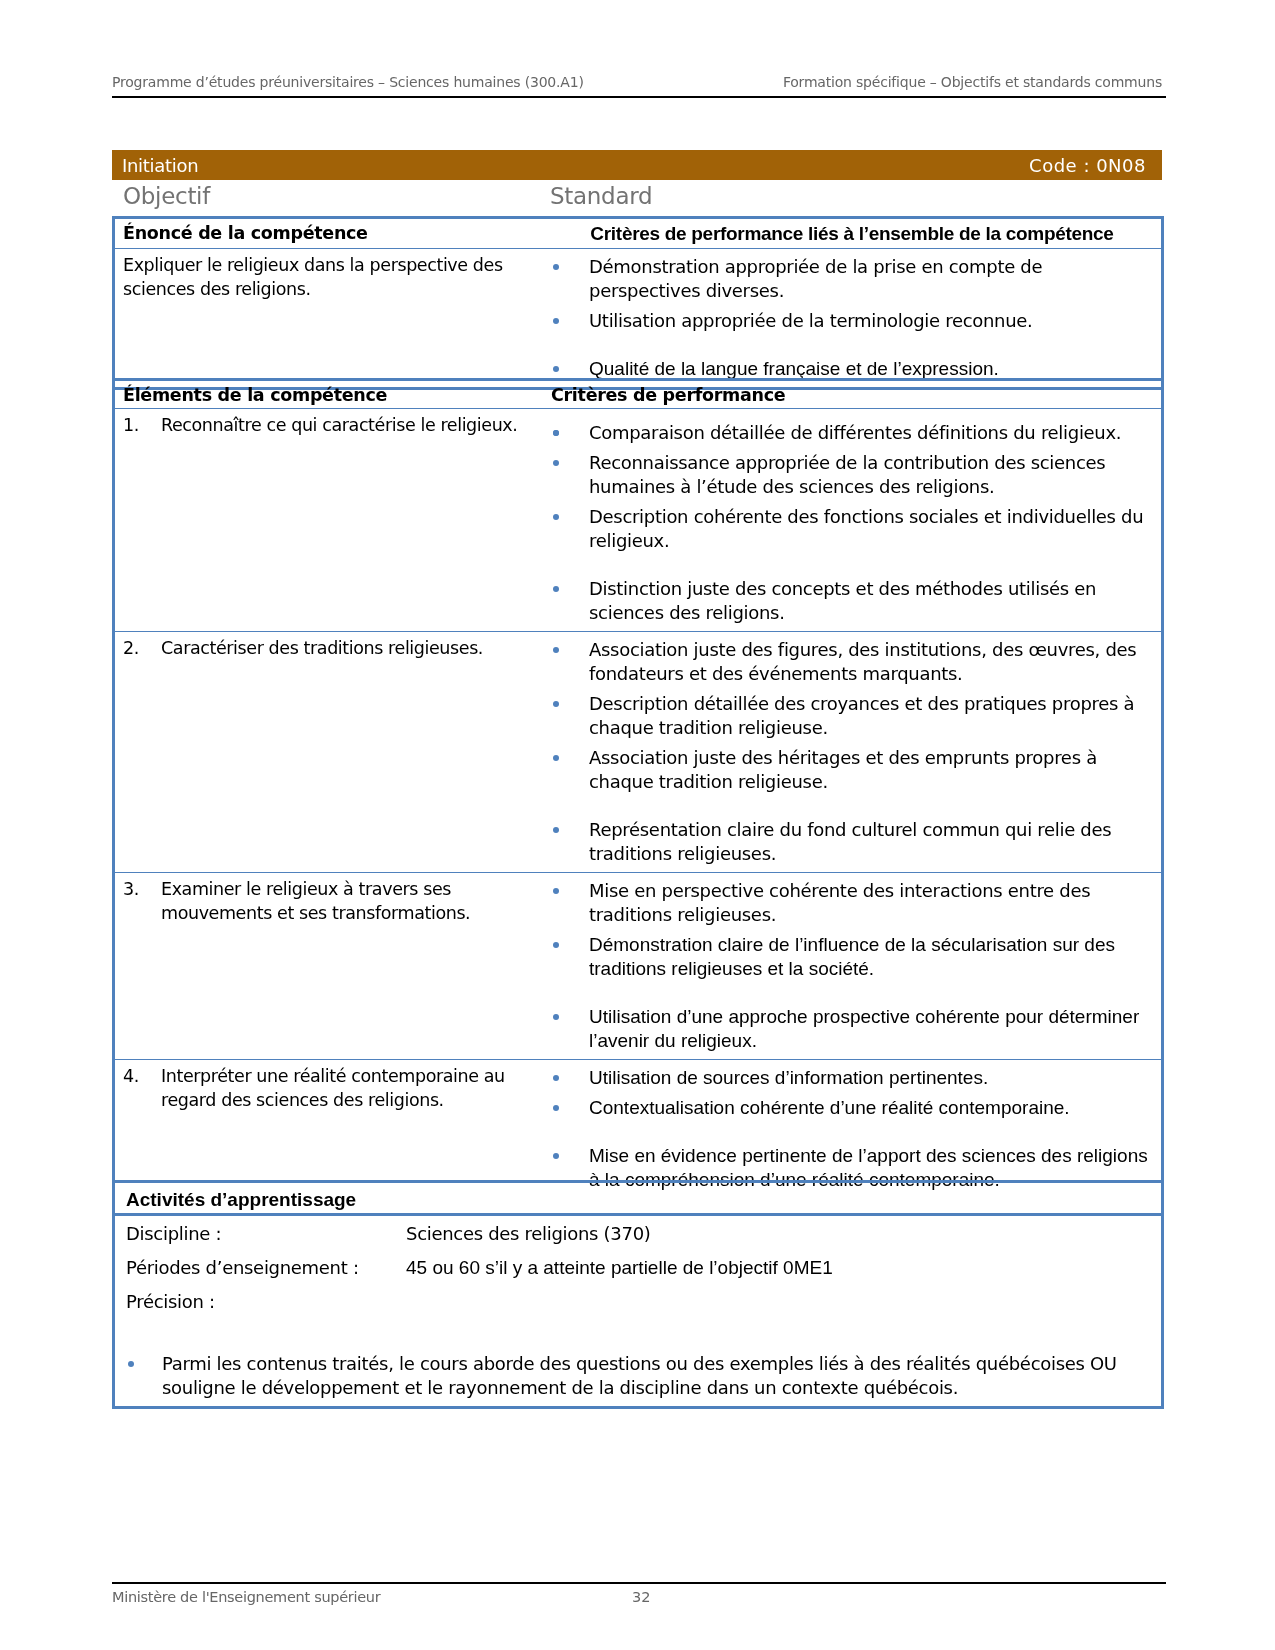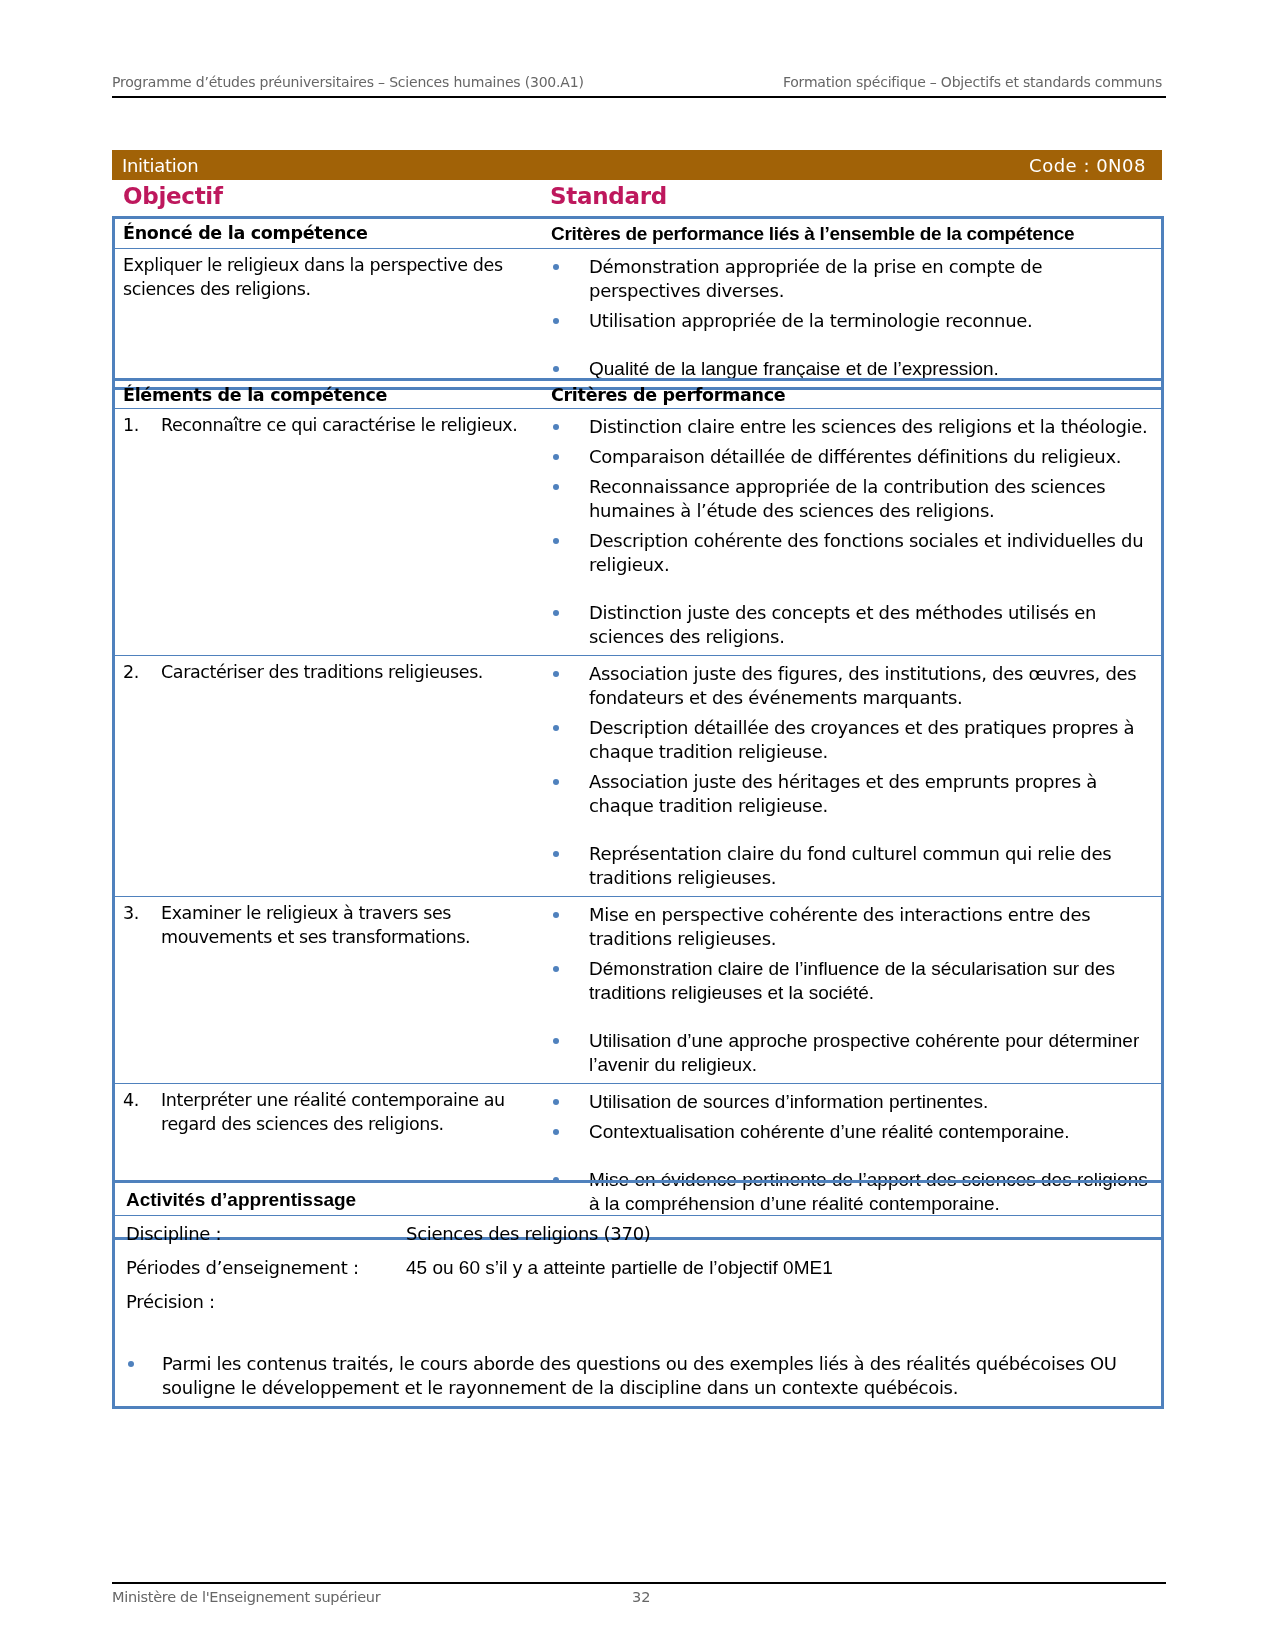--- a/index.html
+++ b/index.html
@@ -3,28 +3,28 @@
 <meta charset="utf-8">
 <style>
   html, body { margin:0; padding:0; background:#ffffff; }
   body { width:1275px; height:1650px; position:relative; font-family:"DejaVu Sans", sans-serif; color:#000; overflow:hidden; }
   .hdr { position:absolute; left:112px; top:72px; width:1054px; height:24px; border-bottom:2px solid #000; font-family:"DejaVu Sans", sans-serif; font-size:14px; color:#666; }
   .hdr .l { position:absolute; left:0; top:2px; letter-spacing:-0.2px; }
   .hdr .r { position:absolute; right:4px; top:2px; letter-spacing:-0.2px; }
   .bluebar { position:absolute; left:112px; top:150px; width:1050px; height:30px; background:#a16207; color:#fff; font-size:18px; }
   .bluebar .l { position:absolute; left:10px; top:5px; letter-spacing:-0.3px; }
   .bluebar .r { position:absolute; right:16px; top:5px; letter-spacing:0.5px; }
-  .coltitle { position:absolute; top:183px; font-size:23px; font-weight:bold; color:#be185d; letter-spacing:-0.3px; }
+  .coltitle { position:absolute; top:183px; font-size:23px; font-weight:normal; color:#737373; letter-spacing:-0.3px; }
   .box { position:absolute; left:112px; width:1046px; border:3px solid #4f81bd; }
   .row { display:flex; border-top:1px solid #4f81bd; }
   .row:first-child { border-top:none; }
   .c1 { width:428px; padding:4px 8px; box-sizing:border-box; }
   .c2 { flex:1; padding:4px 8px 4px 8px; box-sizing:border-box; }
   .th { font-weight:bold; font-size:17.5px; letter-spacing:-0.3px; padding-top:4px; padding-bottom:3px; }
-  .th.sans2 { font-family:"Liberation Sans", sans-serif; font-size:19px; }
+  .th.sans2 { font-family:"Liberation Sans", sans-serif; font-size:19px;text-align:center; }
   .txt { font-size:17.5px; line-height:24px; letter-spacing:-0.4px; }
   ul.bl { list-style:none; margin:0; padding:0; }
   ul.bl li { position:relative; padding-left:38px; font-size:18px; line-height:24px; margin-bottom:6px; letter-spacing:-0.3px; }
   ul.bl li:last-child { margin-bottom:2px;margin-top:24px; }
   ul.bl li .dot { position:absolute; left:2px; top:9px; width:6px; height:6px; border-radius:50%; background:#4f81bd; }
   ul.bl li.lib { font-family:"Liberation Sans", sans-serif; font-size:19px; letter-spacing:0; }
   .num { display:flex; font-size:17.5px; line-height:24px; letter-spacing:-0.4px; }
   .num .n { width:38px; flex:none; }
   .act .hrow { font-family:"Liberation Sans", sans-serif; font-weight:bold; font-size:19px; padding:6px 11px 4px; border-bottom:1px solid #4f81bd; }
   .act .kv { display:flex; font-size:18px; padding:6px 11px 4px; line-height:24px; letter-spacing:-0.3px; }
@@ -77,21 +77,21 @@
 
   <div class="row">
     <div class="c1">
         <div class="num">
           <span class="n">1.</span>
           <span>Reconnaître ce qui caractérise le religieux.</span>
         </div>
       </div>
     <div class="c2" style="padding-top:6px;">
       <ul class="bl">
-        <li><span class="dot"></span><span>Distinction claire entre les sciences des religions et la théologie.</span></li>
+        <li><span class="dot"></span></li>
         <li><span class="dot"></span><span>Comparaison détaillée de différentes définitions du religieux.</span></li>
         <li><span class="dot"></span><span>Reconnaissance appropriée de la contribution des sciences humaines à l’étude des sciences des religions.</span></li>
         <li><span class="dot"></span><span>Description cohérente des fonctions sociales et individuelles du religieux.</span></li>
         <li><span class="dot"></span><span>Distinction juste des concepts et des méthodes utilisés en sciences des religions.</span></li>
       </ul>
     </div>
   </div>
 
   <div class="row">
     <div class="c1">

